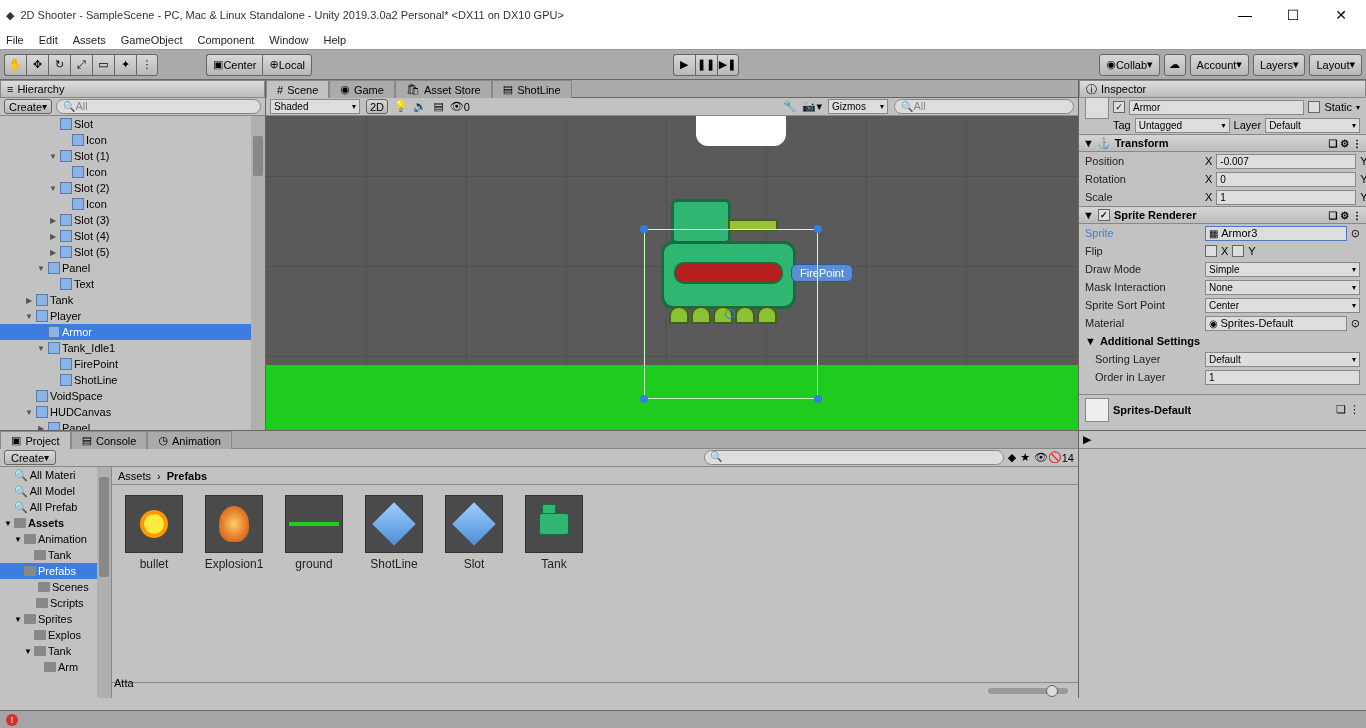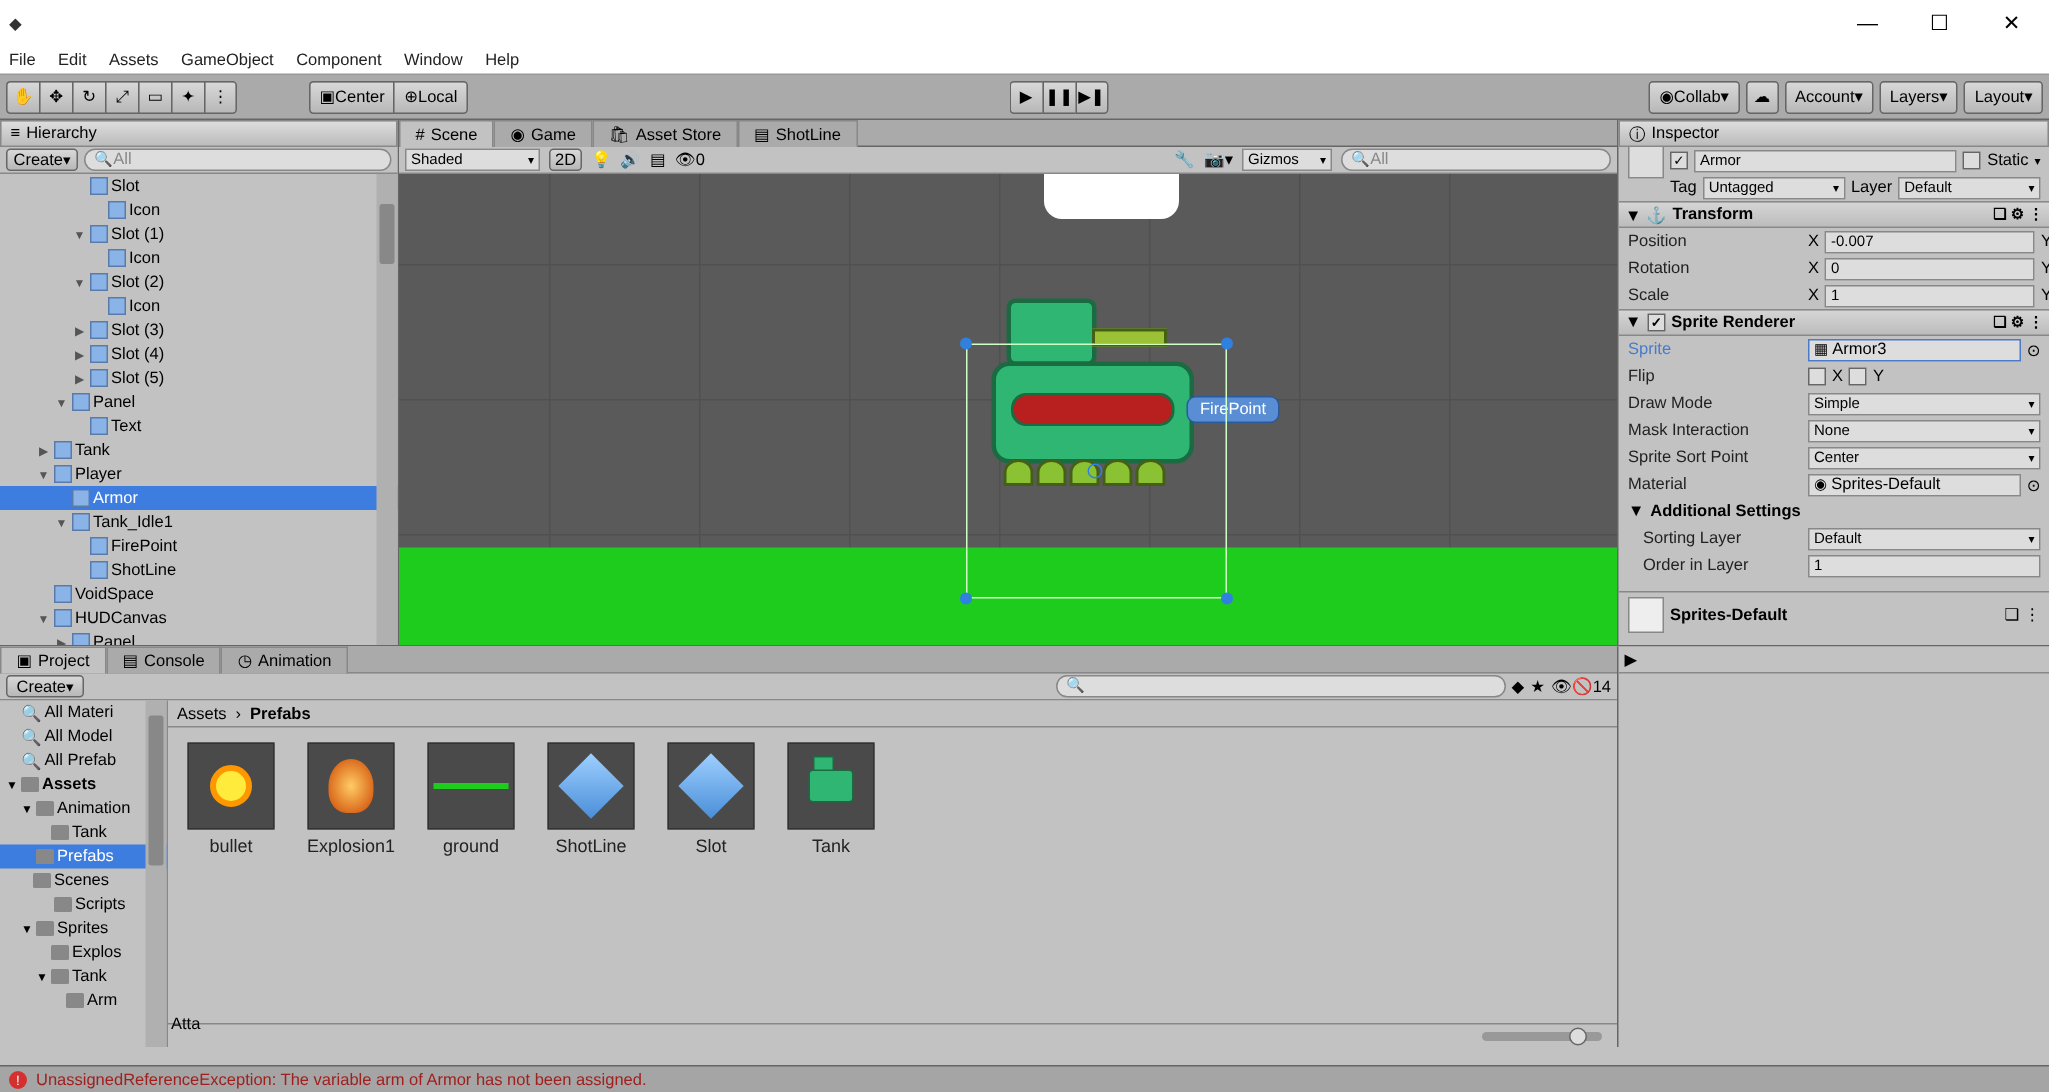--- a/index.html
+++ b/index.html
@@ -79,20 +79,21 @@
 .chk { width: 12px; height: 12px; border: 1px solid #666; background: #ddd; display: inline-flex; align-items: center; justify-content: center; font-size: 9px; }
 .proj-tools { height: 18px; display: flex; align-items: center; padding: 0 4px; gap: 4px; border-bottom: 1px solid #888; }
 .insp-bottom { border-left: 1px solid #666; width: 288px; background: #c2c2c2; }
 </style>
 </head>
 <body>
 
 <div class="titlebar">
   <div class="title">
       <span>◆</span>
+      <span>2D Shooter - SampleScene - PC, Mac &amp; Linux Standalone - Unity 2019.3.0a2 Personal* &lt;DX11 on DX10 GPU&gt;</span>
     </div>
   <div class="ctrls">
     <span>—</span>
     <span>☐</span>
     <span>✕</span>
   </div>
 </div>
 
 <div class="menubar">
   <span>File</span>
@@ -442,21 +443,21 @@
           <div class="folder-row" style="padding-left: 24px;">
             <span class="arrow" style="width:8px;font-size:8px"></span>
             <span class="folder-ic"></span>
             <span>Tank</span>
           </div>
           <div class="folder-row sel" style="padding-left: 14px;">
             <span class="arrow" style="width:8px;font-size:8px"></span>
             <span class="folder-ic"></span>
             <span>Prefabs</span>
           </div>
-          <div class="folder-row" style="padding-left: 12px;">
+          <div class="folder-row" style="padding-left: 28px;">
             <span class="arrow" style="width:8px;font-size:8px"></span>
             <span class="folder-ic"></span>
             <span>Scenes</span>
           </div>
           <div class="folder-row" style="padding-left: 26px;">
             <span class="arrow" style="width:8px;font-size:8px"></span>
             <span class="folder-ic"></span>
             <span>Scripts</span>
           </div>
           <div class="folder-row" style="padding-left: 14px;">
@@ -542,14 +543,13 @@
       </div>
     </div>
   </div>
   <div class="insp-bottom">
     <div style="height:18px;border-bottom:1px solid #888;display:flex;align-items:center;padding:0 4px">▶</div>
   </div>
 </div>
 
 <div class="statusbar">
   <span class="err-ic">!</span>
-  <span style="color:#a02020">UnassignedReferenceException: The variable arm of Armor has not been assigned.</span>
 </div>
 
 </body></html>

